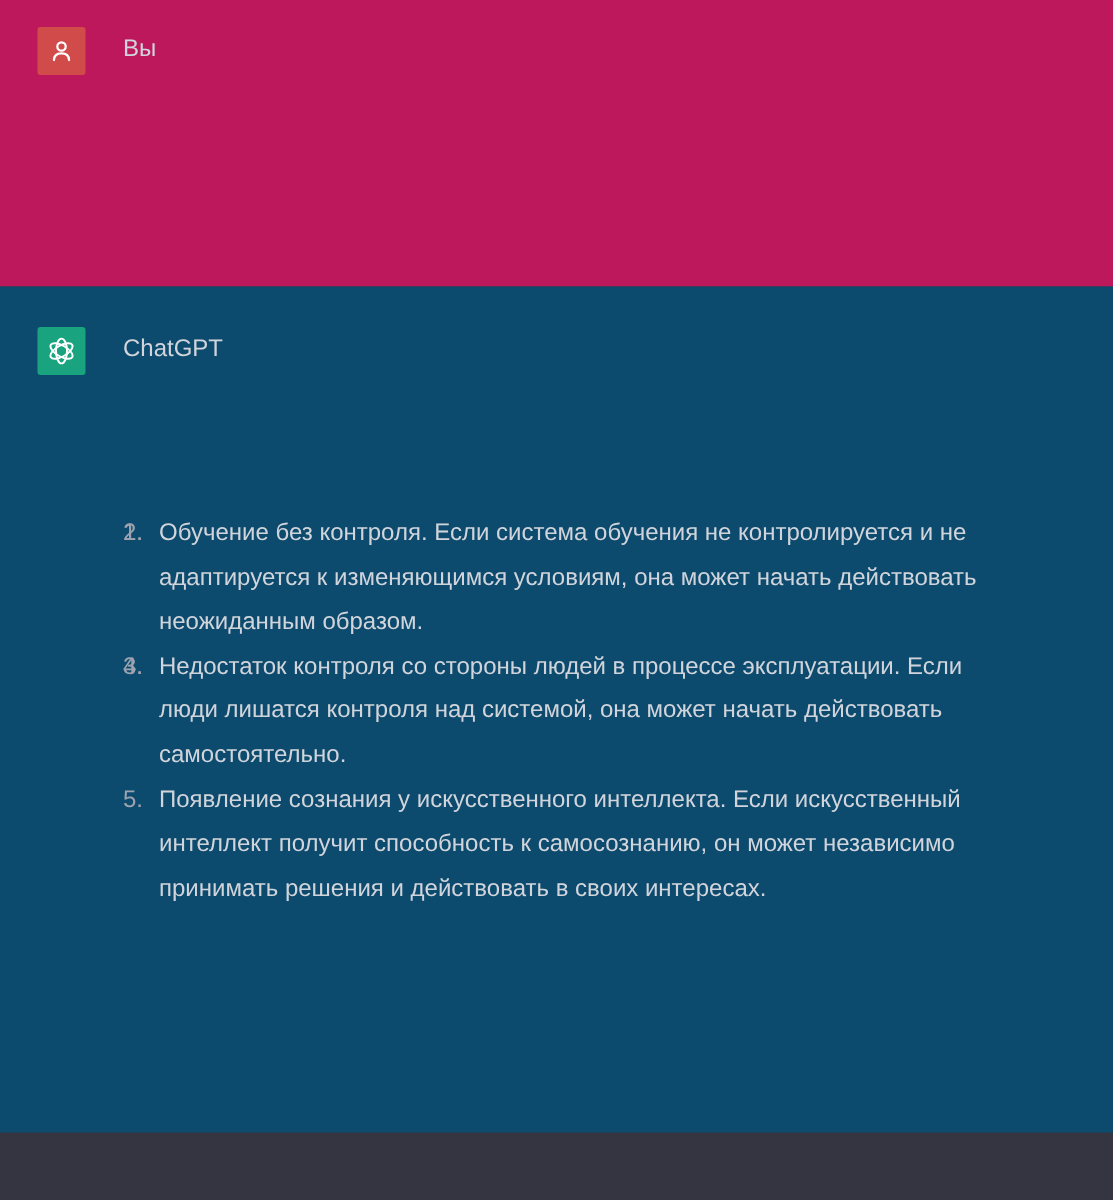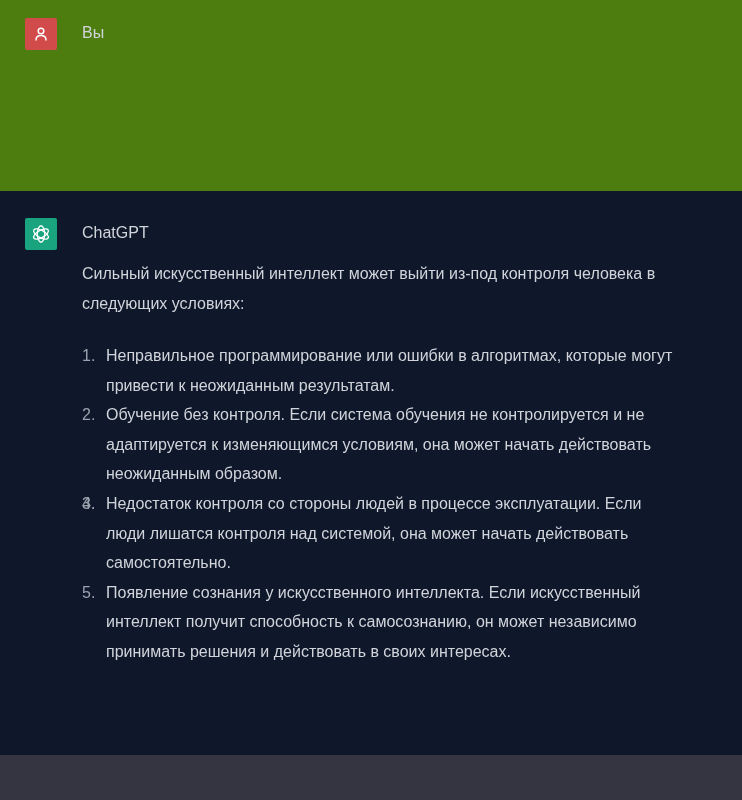--- a/index.html
+++ b/index.html
@@ -10,25 +10,25 @@
     overflow: hidden;
     background: #343541;
     font-family: "Liberation Sans", "DejaVu Sans", sans-serif;
   }
   .msg {
     position: relative;
     width: 742px;
     box-sizing: border-box;
   }
   .msg-user {
-    background: #4d7c0f;
+    background: #be185d;
     height: 191px;
   }
   .msg-assistant {
-    background: #0f172a;
+    background: #0c4a6e;
     height: 564px;
   }
   .avatar {
     position: absolute;
     left: 25px;
     width: 32px;
     height: 32px;
     border-radius: 2px;
     display: flex;
     align-items: center;
@@ -95,25 +95,23 @@
   <div class="avatar" style="background:#19a37f;">
     <svg width="22" height="22" viewBox="0 0 24 24">
       <g fill="none" stroke="#ffffff" stroke-width="1.4">
         <ellipse cx="12" cy="12" rx="4" ry="9"></ellipse>
         <ellipse cx="12" cy="12" rx="4" ry="9" transform="rotate(60 12 12)"></ellipse>
         <ellipse cx="12" cy="12" rx="4" ry="9" transform="rotate(120 12 12)"></ellipse>
       </g>
     </svg>
   </div>
   <div class="author">ChatGPT</div>
-  <div class="text intro">Сильный искусственный интеллект может выйти из-под контроля человека в следующих условиях:</div>
   <ol class="list">
     <li>
       <span class="num">1.</span>
-      <span>Неправильное программирование или ошибки в алгоритмах, которые могут привести к неожиданным результатам.</span>
     </li>
     <li>
       <span class="num">2.</span>
       <span>Обучение без контроля. Если система обучения не контролируется и не адаптируется к изменяющимся условиям, она может начать действовать неожиданным образом.</span>
     </li>
     <li>
       <span class="num">3.</span>
     </li>
     <li>
       <span class="num">4.</span>

